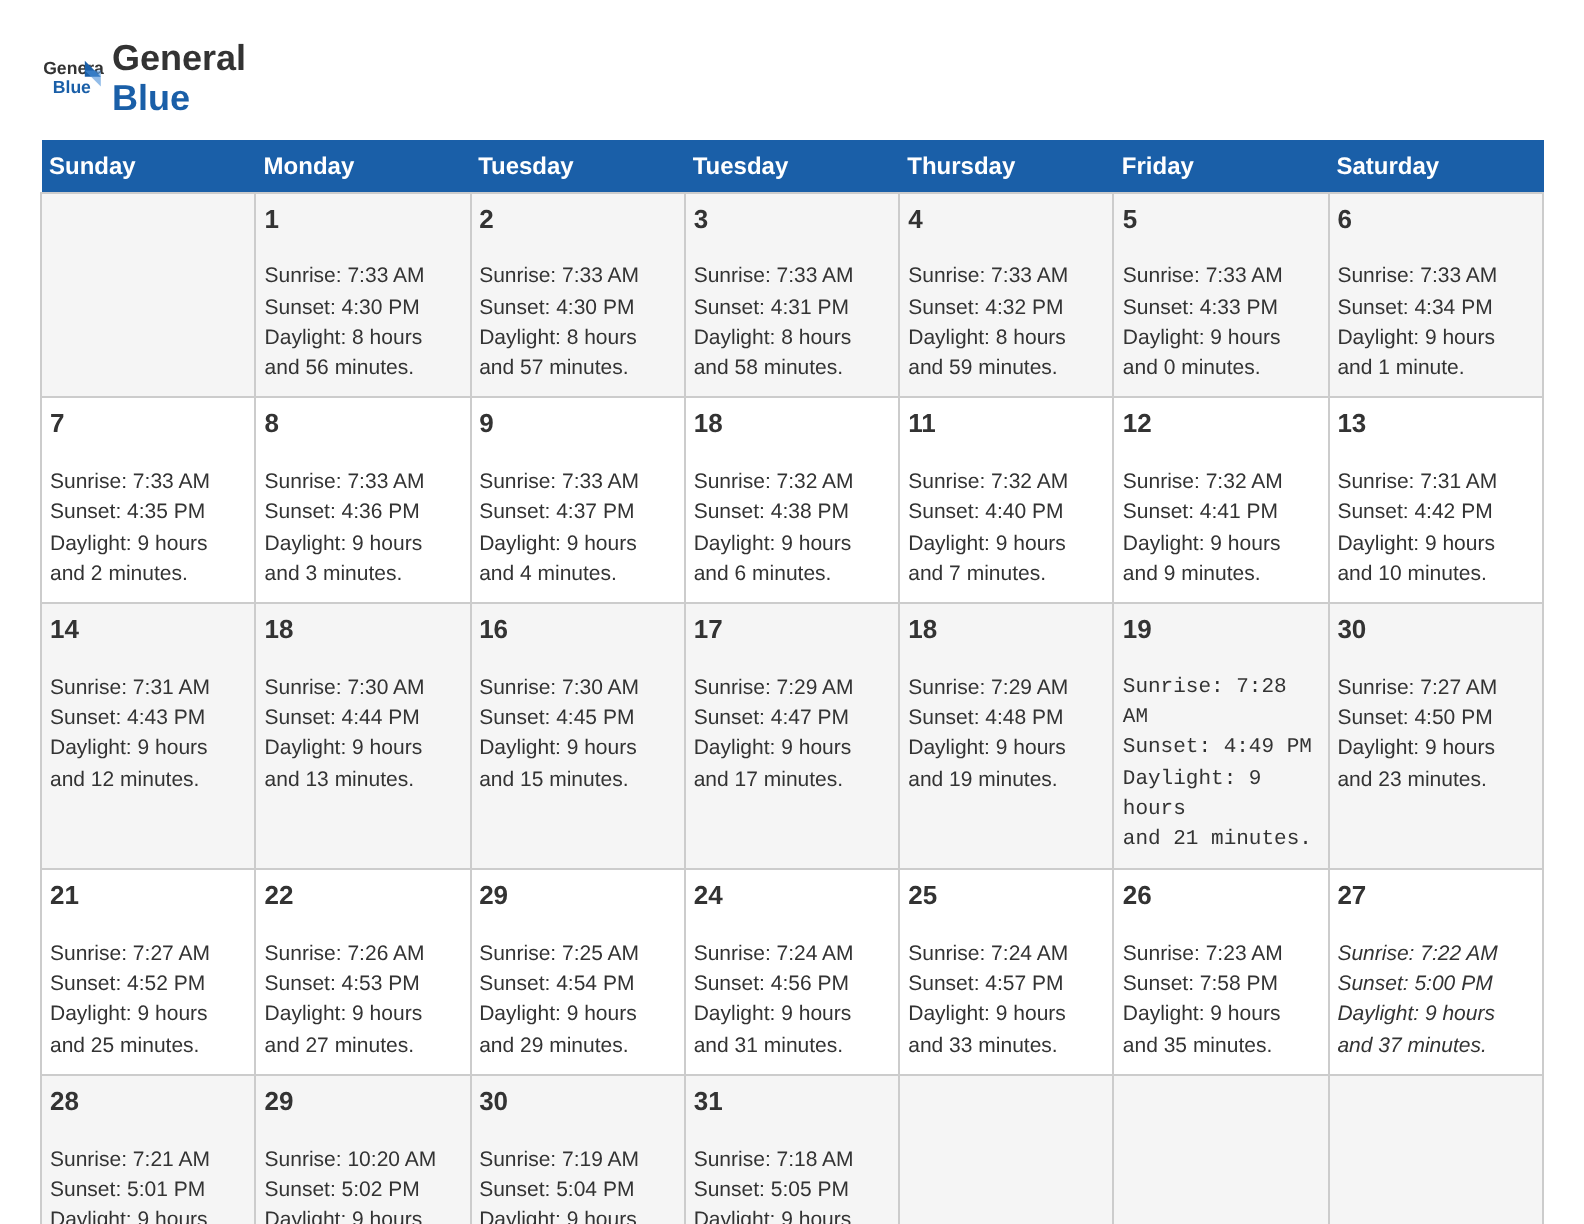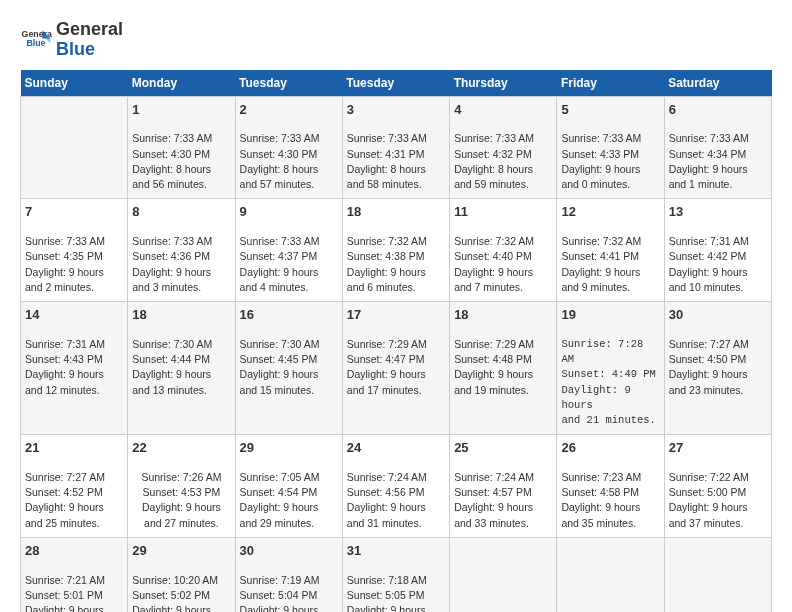--- a/index.html
+++ b/index.html
@@ -271,28 +271,28 @@
       <tr>
         <td>
           <span class="day-num">21</span>
           <div class="day-info" style="white-space: pre-line;">Sunrise: 7:27 AM
 Sunset: 4:52 PM
 Daylight: 9 hours
 and 25 minutes.</div>
         </td>
         <td>
           <span class="day-num">22</span>
-          <div class="day-info" style="white-space: pre-line; text-align: center;">Sunrise: 7:26 AM
+          <div class="day-info" style="white-space: pre-line;">Sunrise: 7:26 AM
 Sunset: 4:53 PM
 Daylight: 9 hours
 and 27 minutes.</div>
         </td>
         <td>
           <span class="day-num">29</span>
-          <div class="day-info" style="white-space: pre-line;">Sunrise: 7:05 AM
+          <div class="day-info" style="white-space: pre-line;">Sunrise: 7:25 AM
 Sunset: 4:54 PM
 Daylight: 9 hours
 and 29 minutes.</div>
         </td>
         <td>
           <span class="day-num">24</span>
           <div class="day-info" style="white-space: pre-line;">Sunrise: 7:24 AM
 Sunset: 4:56 PM
 Daylight: 9 hours
 and 31 minutes.</div>
@@ -300,27 +300,27 @@
         <td>
           <span class="day-num">25</span>
           <div class="day-info" style="white-space: pre-line;">Sunrise: 7:24 AM
 Sunset: 4:57 PM
 Daylight: 9 hours
 and 33 minutes.</div>
         </td>
         <td>
           <span class="day-num">26</span>
           <div class="day-info" style="white-space: pre-line;">Sunrise: 7:23 AM
-Sunset: 4:58 PM
+Sunset: 7:58 PM
 Daylight: 9 hours
 and 35 minutes.</div>
         </td>
         <td>
           <span class="day-num">27</span>
-          <div class="day-info" style="white-space: pre-line;">Sunrise: 7:22 AM
+          <div class="day-info" style="white-space: pre-line; font-style: italic;">Sunrise: 7:22 AM
 Sunset: 5:00 PM
 Daylight: 9 hours
 and 37 minutes.</div>
         </td>
       </tr>
       <tr>
         <td>
           <span class="day-num">28</span>
           <div class="day-info" style="white-space: pre-line;">Sunrise: 7:21 AM
 Sunset: 5:01 PM

